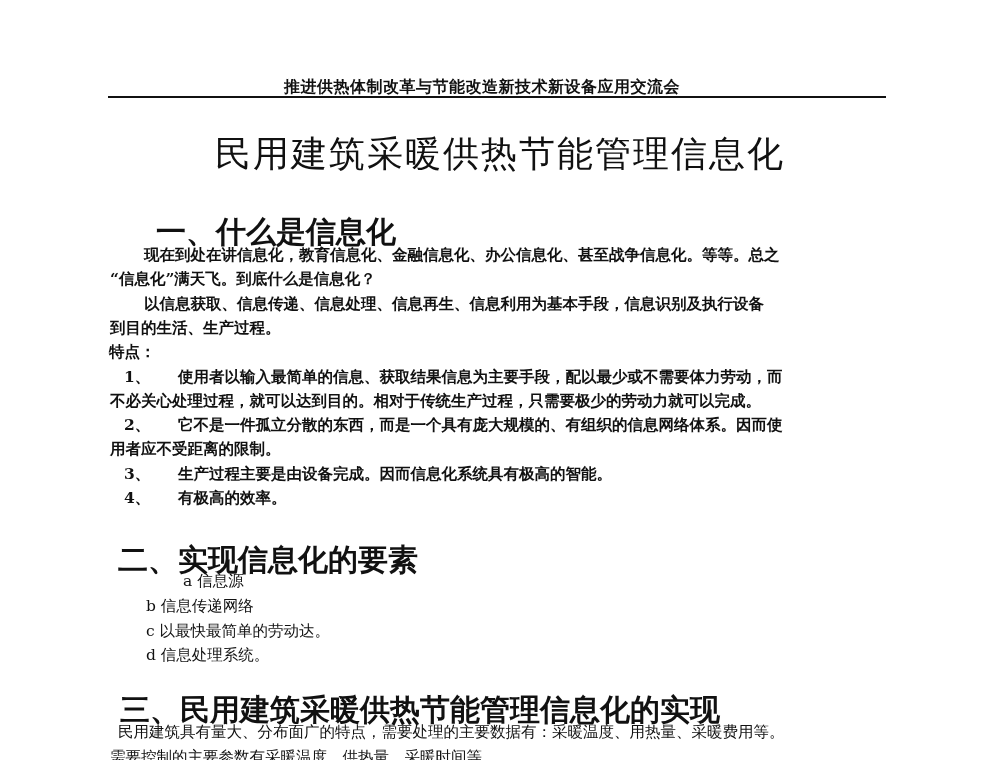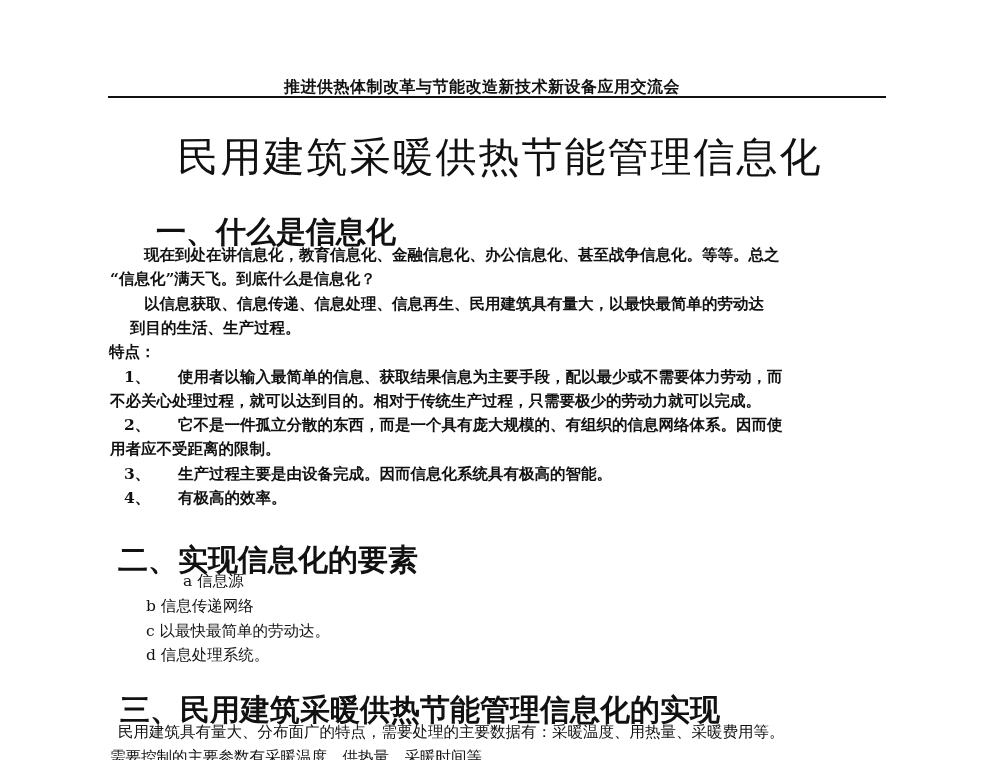--- a/index.html
+++ b/index.html
@@ -3,41 +3,41 @@
 <meta charset="utf-8">
 <style>
   html, body { margin: 0; padding: 0; background: #ffffff; }
   body { width: 1000px; height: 760px; overflow: hidden; position: relative;
          font-family: "DejaVu Serif", "Liberation Serif", serif; color: #111; }
   .page { position: absolute; left: 0; top: 0; width: 1000px; height: 545px; }
   .running-header { position: absolute; left: 284px; top: 77px; font-size: 16px;
          font-weight: bold; letter-spacing: 0.5px; white-space: nowrap; }
   .header-rule { position: absolute; left: 108px; top: 96px; width: 778px; height: 2px; background: #111; }
   .title { position: absolute; left: 0; width: 1000px; top: 130px; text-align: center;
-         font-family: "DejaVu Sans", "Liberation Sans", sans-serif; font-size: 41px; letter-spacing: 2px; }
+         font-family: "DejaVu Sans", "Liberation Sans", sans-serif; font-size: 36px; letter-spacing: 2px; }
   .h2 { position: absolute; font-family: "DejaVu Sans", "Liberation Sans", sans-serif;
          font-weight: bold; font-size: 30px; white-space: nowrap; }
   .line { position: absolute; font-size: 15.5px; white-space: nowrap; line-height: 20px; }
   .b { font-weight: bold; }
   .num { display: inline-block; width: 54px; }
 </style>
 </head>
 <body>
 
 <div class="page">
   <div class="running-header">推进供热体制改革与节能改造新技术新设备应用交流会</div>
   <div class="header-rule"></div>
 
   <div class="title">民用建筑采暖供热节能管理信息化</div>
 
   <div class="h2" style="left:156px; top:212px;">一、什么是信息化</div>
   <div class="line b" style="left:110px; top:269px;">“信息化”满天飞。到底什么是信息化？</div>
   <div class="line b" style="left:144px; top:245px;">现在到处在讲信息化，教育信息化、金融信息化、办公信息化、甚至战争信息化。等等。总之</div>
-  <div class="line b" style="left:144px; top:294px;">以信息获取、信息传递、信息处理、信息再生、民用建筑具有量大，以最快最简单的劳动达</div>
-  <div class="line b" style="left:110px; top:318px;margin-left:20px;">到目的生活、生产过程。</div>
+  <div class="line b" style="left:144px; top:294px;">以信息获取、信息传递、信息处理、信息再生、信息利用为基本手段，信息识别及执行设备</div>
+  <div class="line b" style="left:110px; top:318px;">到目的生活、生产过程。</div>
   <div class="line b" style="left:109px; top:342px;">特点：</div>
 
   <div class="line b" style="left:124px; top:367px;"><span class="num">1、</span><span>使用者以输入最简单的信息、获取结果信息为主要手段，配以最少或不需要体力劳动，而</span></div>
   <div class="line b" style="left:110px; top:391px;">不必关心处理过程，就可以达到目的。相对于传统生产过程，只需要极少的劳动力就可以完成。</div>
   <div class="line b" style="left:124px; top:415px;"><span class="num">2、</span><span>它不是一件孤立分散的东西，而是一个具有庞大规模的、有组织的信息网络体系。因而使</span></div>
   <div class="line b" style="left:110px; top:439px;">用者应不受距离的限制。</div>
   <div class="line b" style="left:124px; top:464px;"><span class="num">3、</span><span>生产过程主要是由设备完成。因而信息化系统具有极高的智能。</span></div>
   <div class="line b" style="left:124px; top:488px;"><span class="num">4、</span><span>有极高的效率。</span></div>
 
   <div class="h2" style="left:118px; top:540px;">二、实现信息化的要素</div>

